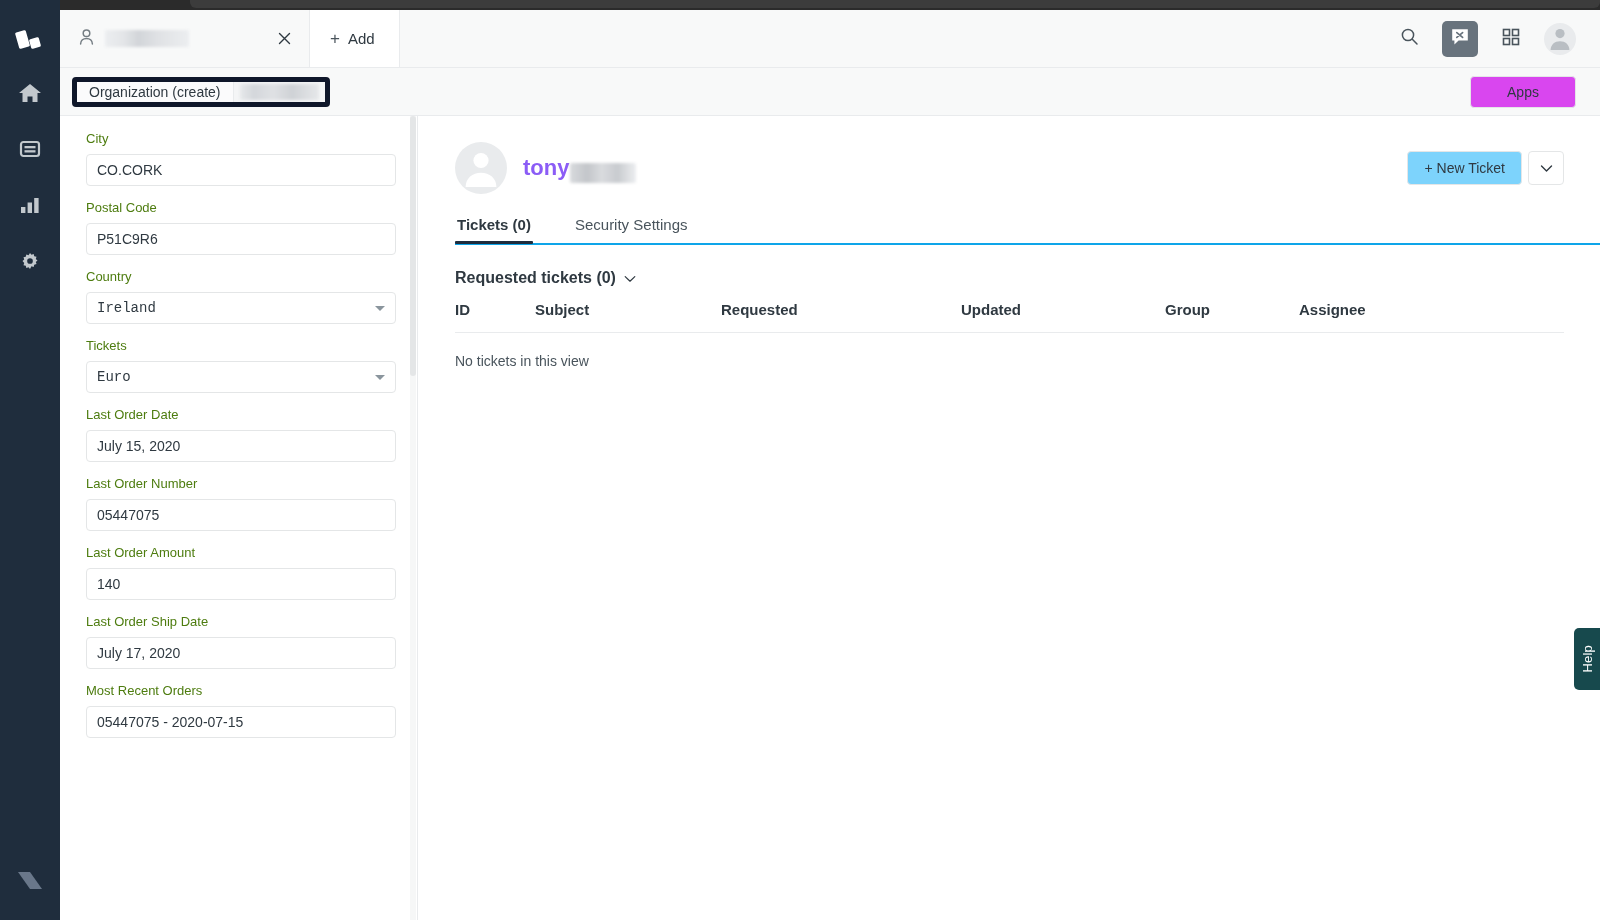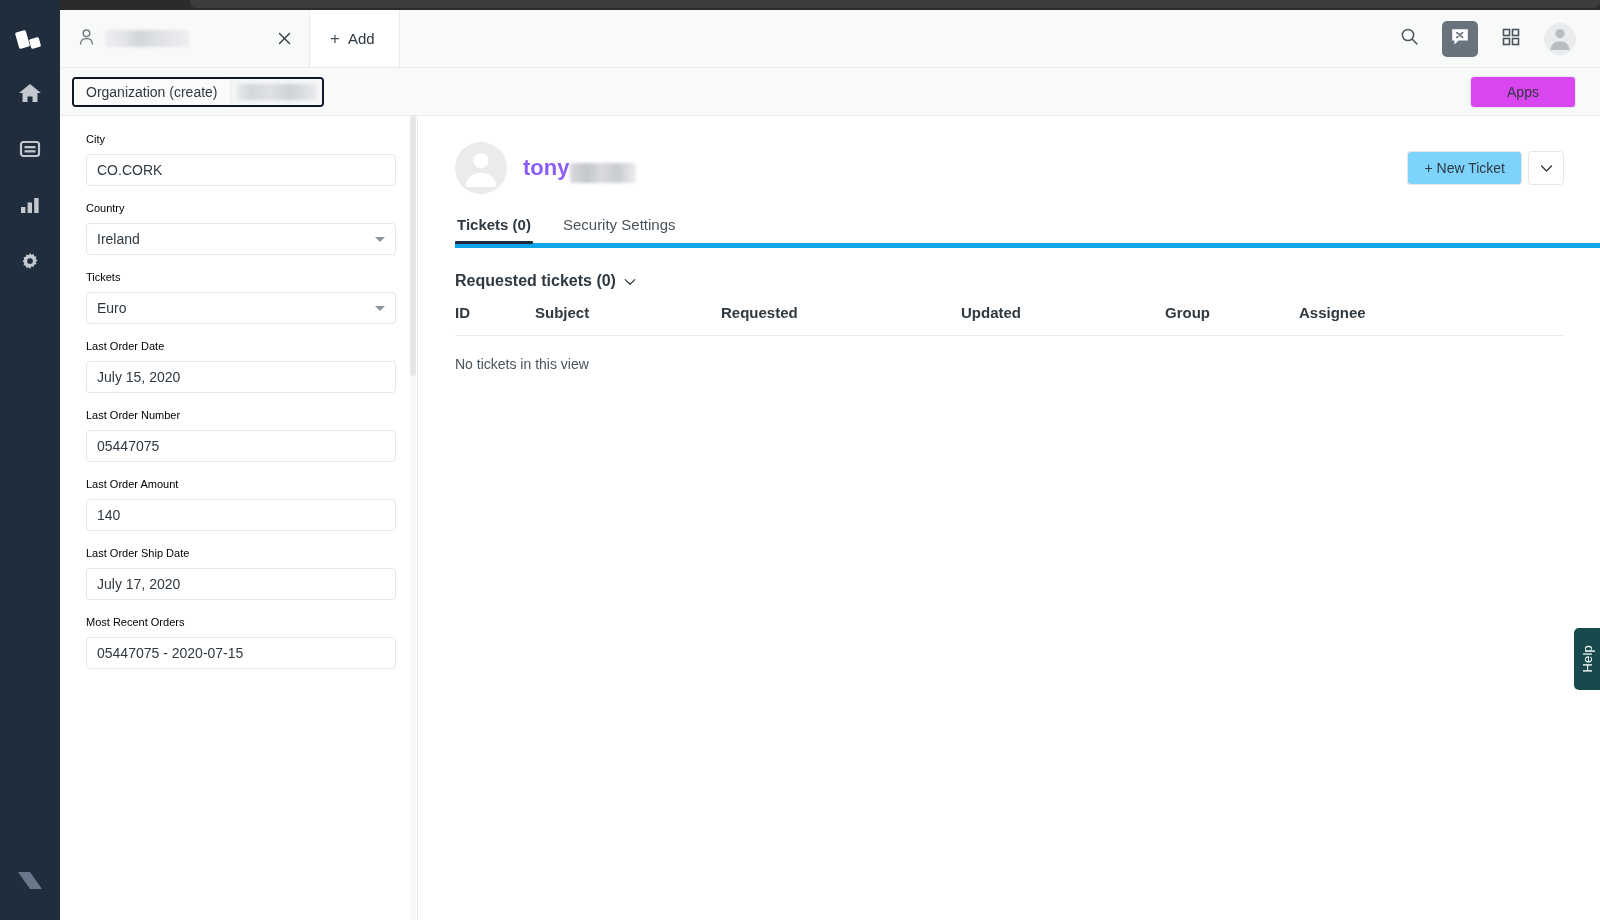--- a/index.html
+++ b/index.html
@@ -165,21 +165,21 @@
     background: #f8f9f9;
     border-bottom: 1px solid #e9ebed;
     display: flex;
     align-items: center;
     padding: 0 24px 0 12px;
   }
   .segmented {
     display: inline-flex;
     align-items: stretch;
     height: 30px;
-    border: 2px solid #0f172a;
+    border: 5px solid #0f172a;
     border-radius: 4px;
     background: #ffffff;
     overflow: hidden;
   }
   .seg {
     display: flex;
     align-items: center;
     padding: 0 12px;
     font-size: 14px;
     color: #2f3941;
@@ -223,40 +223,40 @@
     top: 116px; left: 60px;
     width: 358px; height: 804px;
     background: #ffffff;
     border-right: 1px solid #e9ebed;
     overflow: hidden;
     padding: 0 22px 0 26px;
   }
   .field { margin-top: 14px; }
   .field:first-child { margin-top: 15px; }
   .field-label {
-    font-size: 11px;
-    color: #000000;
+    font-size: 13px;
+    color: #4d7c0f;
     line-height: 16px;
     margin-bottom: 7px;
   }
   .field-input {
     position: relative;
     width: 310px;
     height: 32px;
     border: 1px solid #e4e6e7;
     border-radius: 4px;
     background: #ffffff;
     display: flex;
     align-items: center;
     padding: 0 10px;
     font-size: 14px;
     color: #2f3941;
     cursor: text;
   }
-  .field-input.select { cursor: pointer; padding-right: 37px; }
+  .field-input.select { cursor: pointer; padding-right: 37px; font-family: Liberation Mono, monospace; }
   .field-input .caret {
     position: absolute;
     right: 10px; top: 50%;
     margin-top: -2px;
     width: 0; height: 0;
     border-left: 5px solid transparent;
     border-right: 5px solid transparent;
     border-top: 5px solid #8a959d;
   }
 
@@ -338,22 +338,22 @@
     background: #ffffff;
     display: flex; align-items: center; justify-content: center;
     cursor: pointer;
   }
 
   
   .content-tabs {
     margin: 22px 0 0 36px;
     display: flex;
     align-items: flex-end;
-    gap: 28px;
-    border-bottom: 5px solid #0ea5e9;
+    gap: 40px;
+    border-bottom: 2px solid #0ea5e9;
     padding-right: 36px;
   }
   .ctab {
     position: relative;
     padding: 0 2px 10px 2px;
     font-size: 15px;
     color: #49545c;
     cursor: pointer;
   }
   .ctab.active {
@@ -556,20 +556,24 @@
     <div class="apps-btn">Apps</div>
   </div>
 
   <div class="props">
 
     <div class="field">
       <div class="field-label">City</div>
       <div class="field-input">CO.CORK</div>
     </div>
 
+    <div class="field">
+      <div class="field-label">Postal Code</div>
+      <div class="field-input">P51C9R6</div>
+    </div>
 
     <div class="field">
       <div class="field-label">Country</div>
       <div class="field-input select">
         <span>Ireland</span>
         <span class="caret"></span>
       </div>
     </div>
 
     <div class="field">

